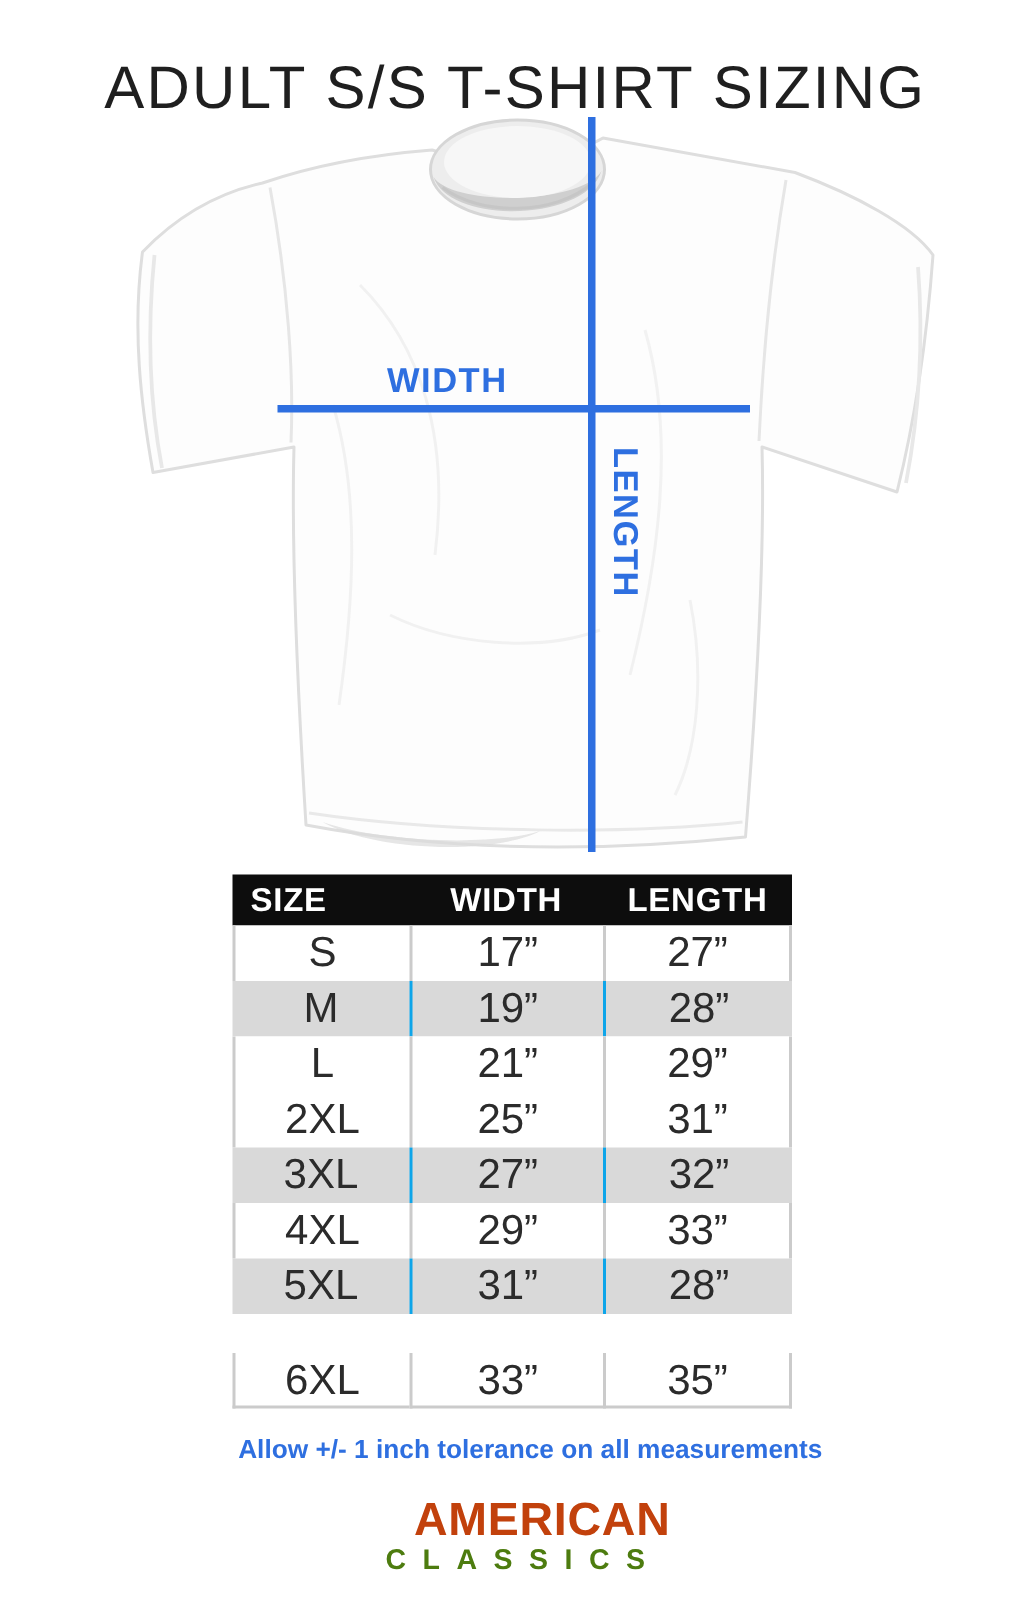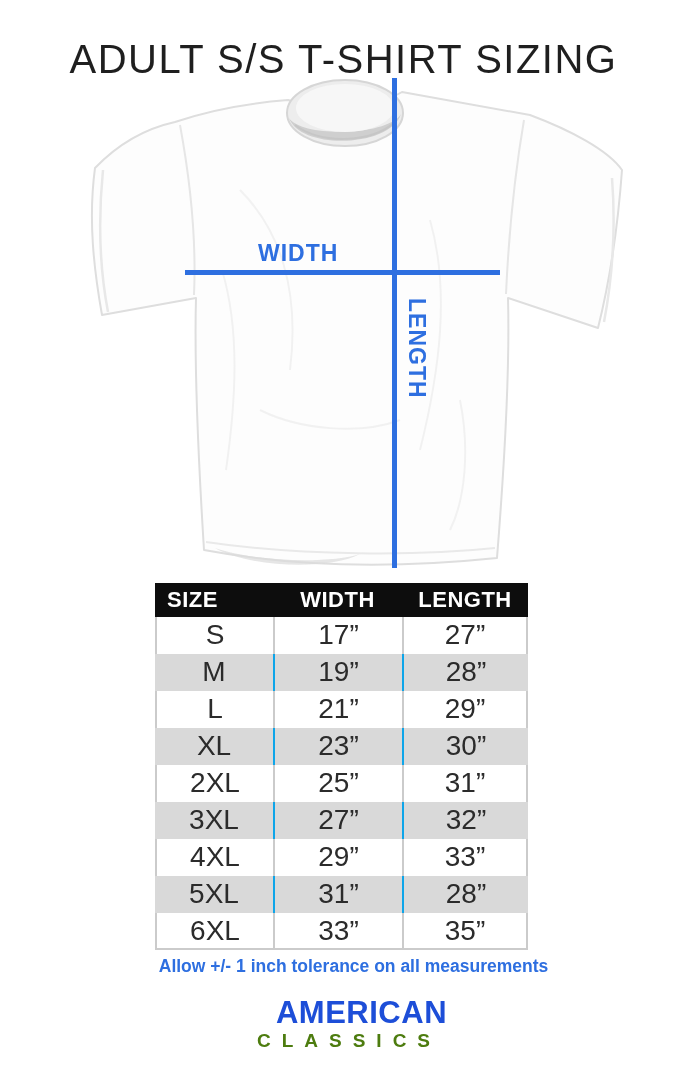--- a/index.html
+++ b/index.html
@@ -55,35 +55,35 @@
   .t-cell{
     height:37px;line-height:35px;
     text-align:center;
     font-size:28px;font-weight:300;
     color:#2b2b2b;
   }
   .row-white .t-cell{background:#ffffff;border-left:2px solid #cbcbcb;}
   .row-white .t-cell:last-child{border-right:2px solid #cbcbcb;}
   .row-gray .t-cell{background:var(--row_gray,#d9d9d9);}
   .row-gray .t-cell + .t-cell{border-left:2px solid #0ea5e9;}
-  .t-row:last-child .t-cell{border-bottom:2px solid #cbcbcb;}
+  .t-row:last-child .t-cell{border-bottom:2px solid #cbcbcb;margin-top:26px;}
   
   .tolerance-note{
     position:absolute;top:956px;left:0;width:687px;
     text-align:center;
     color:var(--accent_blue,#2e6fe0);
     font-weight:bold;font-size:17.5px;padding-left:20px;
   }
   
   .brand-logo{
     position:absolute;top:996px;left:0;width:687px;
     display:flex;flex-direction:column;align-items:center;
   }
   .brand-name{
-    font-size:31px;font-weight:900;letter-spacing:0.5px;color:#1d4ed8;
+    font-size:31px;font-weight:900;letter-spacing:0.5px;color:#c2410c;
     line-height:34px;
     margin-left:36px;
   }
   .brand-subname{
     font-size:19px;font-weight:700;letter-spacing:11px;padding-left:11px;
     color:#4d7c0f;line-height:22px;
   }
 </style>
 </head>
 <body>
@@ -153,25 +153,20 @@
     <div class="t-row row-gray">
       <div class="t-cell">M</div>
       <div class="t-cell">19”</div>
       <div class="t-cell">28”</div>
     </div>
     <div class="t-row row-white">
       <div class="t-cell">L</div>
       <div class="t-cell">21”</div>
       <div class="t-cell">29”</div>
     </div>
-    <div class="t-row row-gray">
-      <div class="t-cell">XL</div>
-      <div class="t-cell">23”</div>
-      <div class="t-cell">30”</div>
-    </div>
     <div class="t-row row-white">
       <div class="t-cell">2XL</div>
       <div class="t-cell">25”</div>
       <div class="t-cell">31”</div>
     </div>
     <div class="t-row row-gray">
       <div class="t-cell">3XL</div>
       <div class="t-cell">27”</div>
       <div class="t-cell">32”</div>
     </div>

